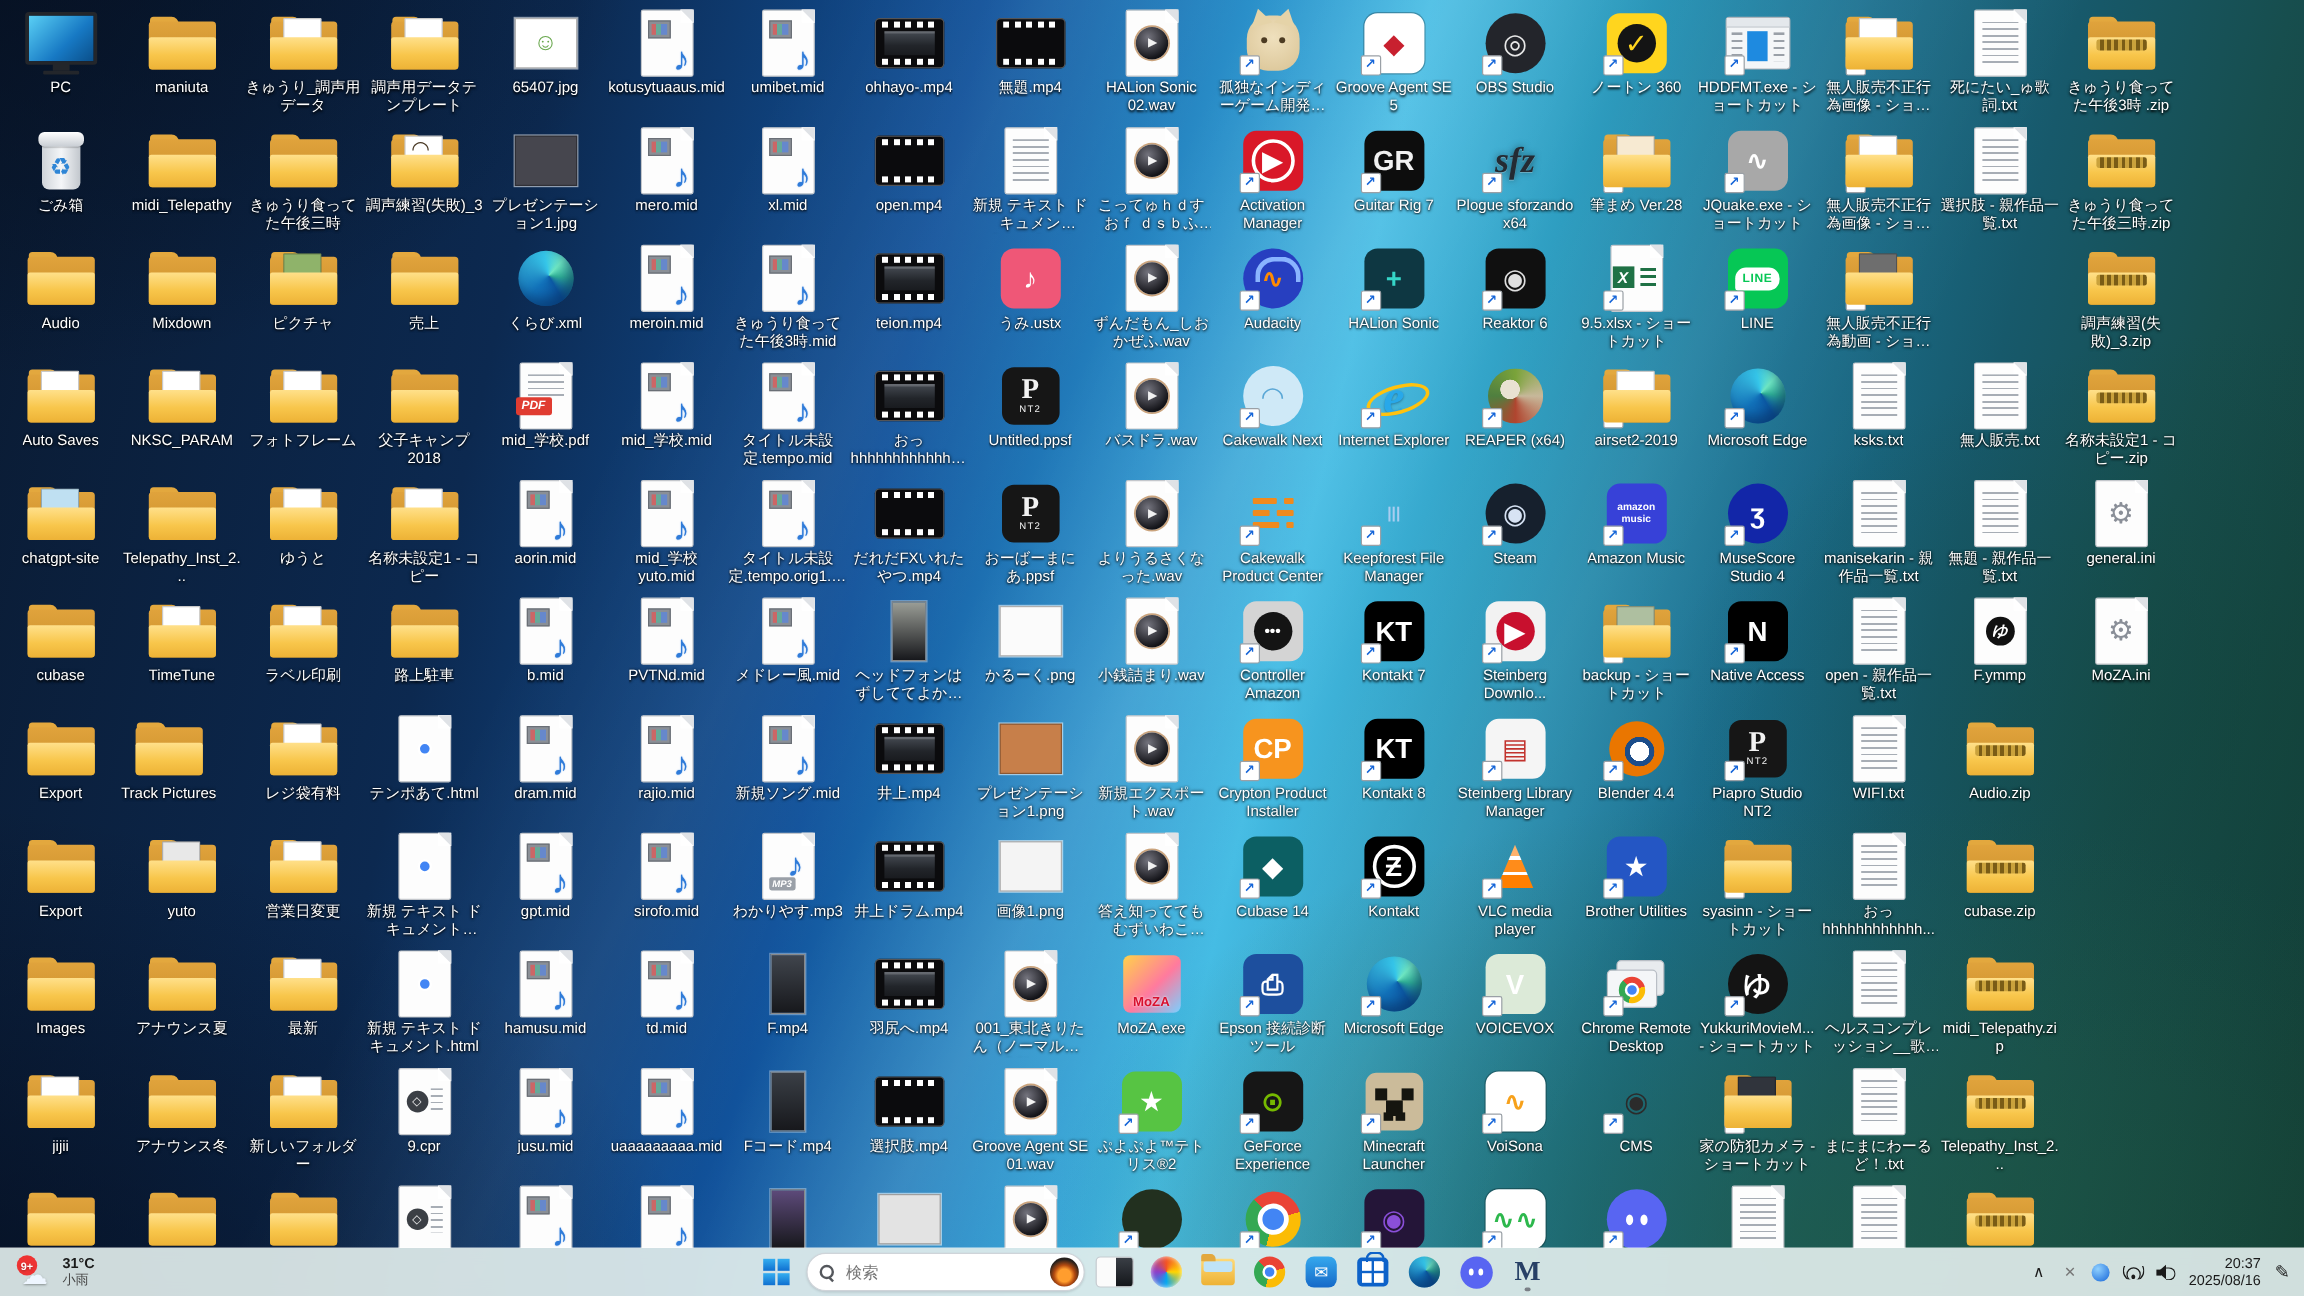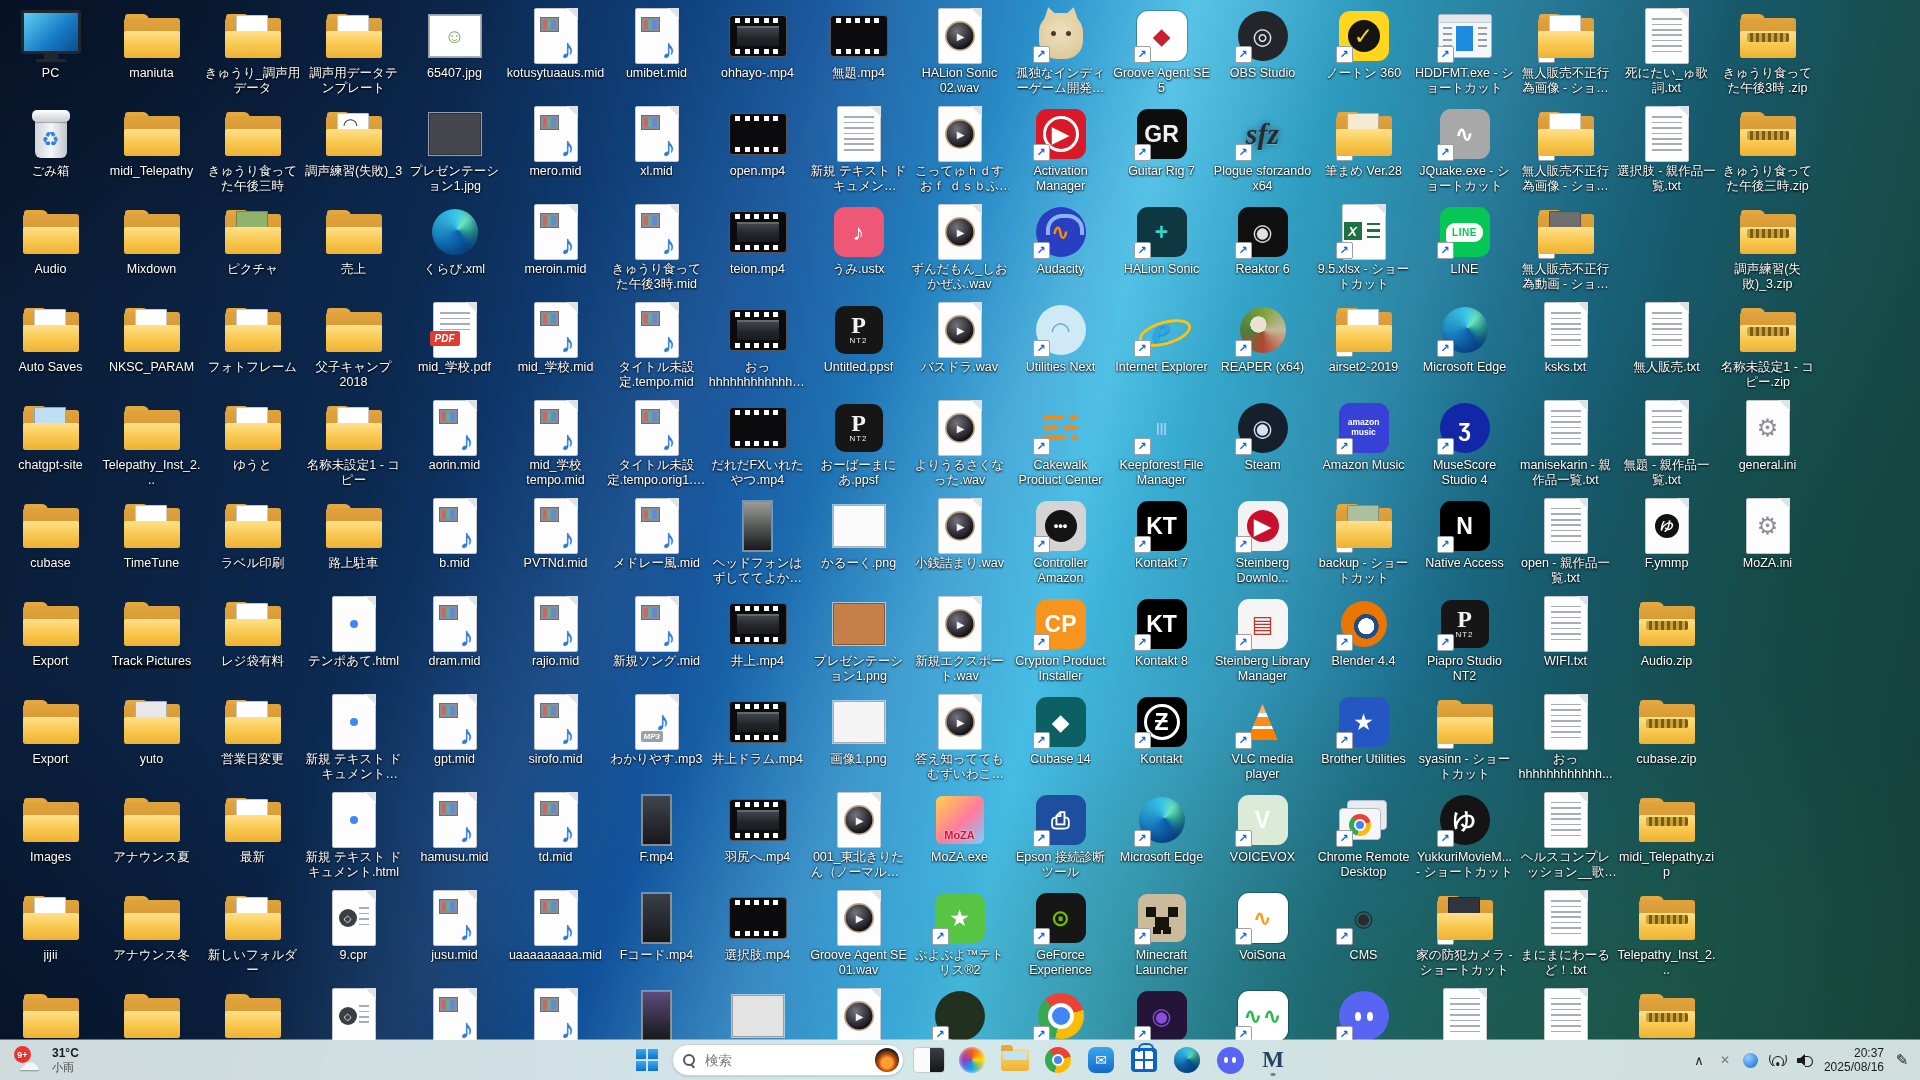--- a/index.html
+++ b/index.html
@@ -889,21 +889,21 @@
     </div>
     <div class="cell" style="left: 1010px; top: 300px;">
       <span class="ico">
         <span style="display:flex;align-items:center;justify-content:center">
           <span class="app circ" style="background:#cfe9f7">
             <span class="g1" style="color:#5aa7d6">◠</span>
           </span>
         </span>
         <span class="sc">↗</span>
       </span>
-      <span class="lbl">Utilities Next</span>
+      <span class="lbl">Cakewalk Next</span>
     </div>
     <div class="cell" style="left: 1111px; top: 300px;">
       <span class="ico">
         <span style="display:flex;align-items:center;justify-content:center">
           <span class="ie">
             <b>e</b>
           </span>
         </span>
         <span class="sc">↗</span>
       </span>
@@ -1038,21 +1038,21 @@
     </div>
     <div class="cell" style="left: 505px; top: 398px;">
       <span class="ico">
         <span style="display:flex;align-items:center;justify-content:center">
           <span class="page">
             <i class="m-film"></i>
             <b class="m-note">♪</b>
           </span>
         </span>
       </span>
-      <span class="lbl">mid_学校 tempo.mid</span>
+      <span class="lbl">mid_学校 yuto.mid</span>
     </div>
     <div class="cell" style="left: 606px; top: 398px;">
       <span class="ico">
         <span style="display:flex;align-items:center;justify-content:center">
           <span class="page">
             <i class="m-film"></i>
             <b class="m-note">♪</b>
           </span>
         </span>
       </span>
@@ -1387,21 +1387,21 @@
         <span style="display:flex;align-items:center;justify-content:center">
           <span class="fold">
             <i class="f-tab"></i>
             <i class="f-back"></i>
             <i class="f-front"></i>
           </span>
         </span>
       </span>
       <span class="lbl">Export</span>
     </div>
-    <div class="cell" style="left: 101px; top: 594px; text-decoration: underline;">
+    <div class="cell" style="left: 90px; top: 594px;">
       <span class="ico">
         <span style="display:flex;align-items:center;justify-content:center">
           <span class="fold">
             <i class="f-tab"></i>
             <i class="f-back"></i>
             <i class="f-front"></i>
           </span>
         </span>
       </span>
       <span class="lbl">Track Pictures</span>

